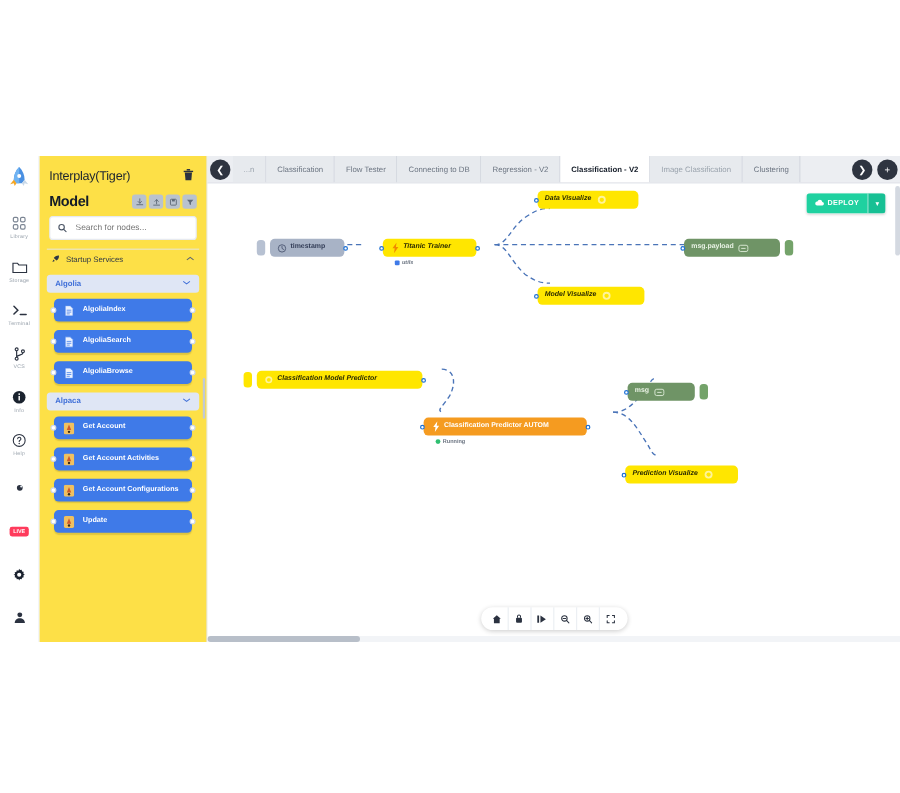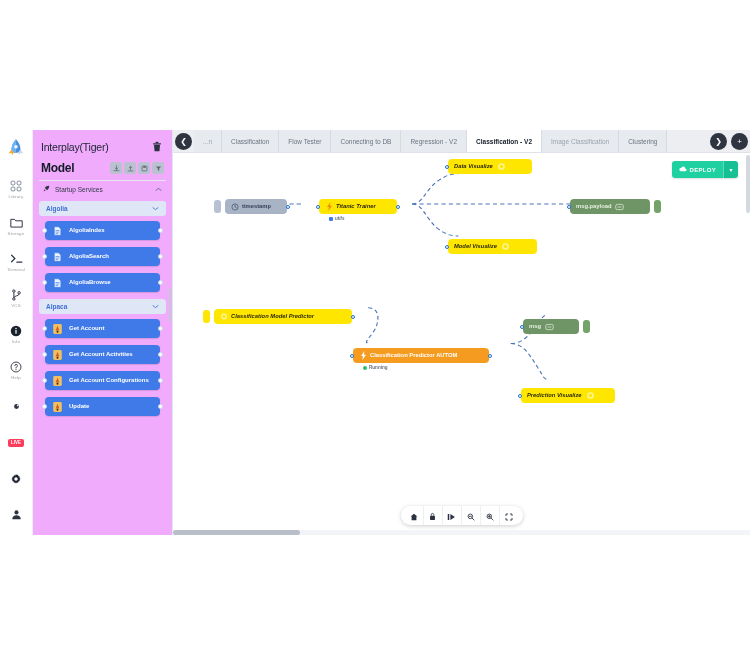--- a/index.html
+++ b/index.html
@@ -40,21 +40,21 @@
   .rail-ico { height: 14px; display:flex; align-items:center; justify-content:center; color:#3c4450; }
   .rail-lbl { font-size: 4.4px; color: #9aa3ad; margin-top: 1px; letter-spacing: .2px; }
   .rail-badge {
     background: #ff3b5c; color: #fff; font-size: 4.5px;
     border-radius: 2px; padding: 1.5px 3px; font-weight: bold;
   }
 
   
   .panel {
     width: 140px; flex: 0 0 140px;
-    background: #f0abfc;
+    background: #fde047;
     border-right: 1px solid #e3e7ee;
     display: flex; flex-direction: column;
     position: relative;
     overflow: hidden;
   }
   .panel-title-row {
     display: flex; align-items: center; justify-content: space-between;
     padding: 8px 10px 4px 8px;
   }
   .panel-title { font-size: 10.5px; color: #1b2330; font-weight: 500; letter-spacing: -.2px; }
@@ -370,20 +370,31 @@
             </svg>
         </span>
         <span class="nico">
           <svg width="7" height="7" viewBox="0 0 10 10">
               <path d="M1.2 2h7.6L5.9 5.4V8.4L4.1 7.4V5.4z" fill="#5e6977"></path>
             </svg>
         </span>
       </span>
     </div>
 
+    <div class="search-wrap">
+      <div class="search-box">
+        <span>
+          <svg width="8" height="8" viewBox="0 0 12 12" fill="none" stroke="#4b5565" stroke-width="1.4">
+            <circle cx="5" cy="5" r="3.4"></circle>
+              <path d="M7.6 7.6l3 3" stroke-linecap="round"></path>
+          </svg>
+        </span>
+        <input class="search-input" type="text" placeholder="Search for nodes..." style="">
+      </div>
+    </div>
 
     <div class="panel-scroll">
 
       <div class="sec-head">
         <span>
           <svg width="7" height="7" viewBox="0 0 10 10" fill="#2f3846">
               <path d="M8.8 1.2C6 1 3.8 2.2 2.6 4.2L5.8 7.4C7.8 6.2 9 4 8.8 1.2z"></path>
               <path d="M2.2 6.2L1 9l2.8-1.2z"></path>
             </svg>
         </span>

